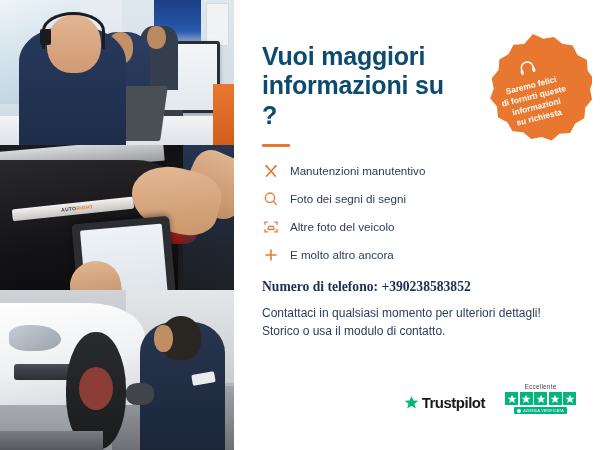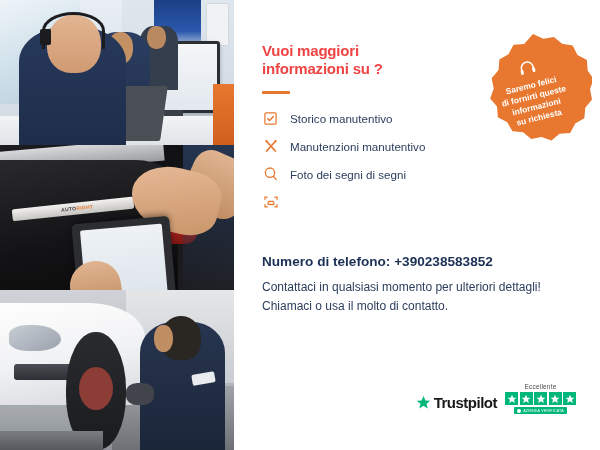--- a/index.html
+++ b/index.html
@@ -249,24 +249,24 @@
 
   
   .content {
     position: relative;
     flex: 1 1 auto;
     height: 450px;
     background: #ffffff;
     padding: 42px 22px 0 28px;
   }
   .headline {
-    font-size: 15px;
+    font-size: 25px;
     line-height: 1.17;
     font-weight: 700;
-    color: #ef4444;
+    color: #0c4a6e;
     letter-spacing: -0.2px;
     max-width: 200px;
   }
   .divider {
     width: 28px;
     height: 3px;
     background: #e8782f;
     margin: 14px 0 10px 0;
     border-radius: 1px;
   }
@@ -290,42 +290,43 @@
   }
   .feat-icon svg { display: block; }
   .feat-label {
     font-size: 11.6px;
     color: #2b3d5c;
     white-space: nowrap;
   }
 
   
   .phone-title {
-    margin-top: 38px;
+    margin-top: 10px;
     font-size: 13.6px;
     font-weight: 700;
     color: #1c3055;
     white-space: nowrap;
+    font-family: Liberation Serif, serif;
   }
   .contact-lines {
     margin-top: 9px;
     font-size: 12px;
     line-height: 1.55;
     color: #2b3d5c;
   }
   .contact-lines div { white-space: nowrap; }
 
   
   .trust-row {
     position: absolute;
     right: 24px;
     bottom: 36px;
     display: flex;
     align-items: flex-end;
-    gap: 8px;
+    gap: 20px;
   }
   .tp-logo {
     display: flex;
     align-items: center;
     gap: 3px;
     padding-bottom: 3px;
   }
   .tp-star-logo { color: #00b67a; display: block; }
   .tp-wordmark {
     font-size: 15px;
@@ -472,29 +473,20 @@
 
     <h1 class="headline">
       <span>Vuoi maggiori</span><br>
       <span>informazioni su ?</span>
     </h1>
 
     <div class="divider"></div>
 
     <ul class="features">
 
-      <li class="feature">
-        <span class="feat-icon">
-          <svg width="15" height="15" viewBox="0 0 24 24" fill="none" stroke="currentColor" stroke-width="2">
-            <rect x="3" y="3" width="18" height="18" rx="2"></rect>
-            <path d="M7.5 12.3l3 3 6-6.6" stroke-width="2.4" stroke-linecap="round" stroke-linejoin="round"></path>
-          </svg>
-        </span>
-        <span class="feat-label">Storico manutentivo</span>
-      </li>
 
       <li class="feature">
         <span class="feat-icon">
           <svg width="16" height="16" viewBox="0 0 24 24" fill="none" stroke="currentColor" stroke-width="2.6" stroke-linecap="round">
             <path d="M5 4.5l13.5 15"></path>
             <path d="M19 4.5l-13.5 15"></path>
             <circle cx="5.4" cy="5" r="1.6" fill="currentColor" stroke="none"></circle>
             <circle cx="18.6" cy="5" r="1.6" fill="currentColor" stroke="none"></circle>
           </svg>
         </span>
@@ -515,30 +507,40 @@
         <span class="feat-icon">
           <svg width="16" height="16" viewBox="0 0 24 24" fill="none" stroke="currentColor" stroke-width="1.9" stroke-linecap="round">
             <path d="M3 8V4.6h3.4"></path>
             <path d="M21 8V4.6h-3.4"></path>
             <path d="M3 16v3.4h3.4"></path>
             <path d="M21 16v3.4h-3.4"></path>
             <path d="M7 14.6h10v2.1H7z" fill="currentColor" stroke="none"></path>
             <path d="M7.4 14.4l1.5-3.3h6.2l1.5 3.3" stroke-width="1.8"></path>
           </svg>
         </span>
+        <span class="feat-label">Altre foto del veicolo</span>
       </li>
 
+      <li class="feature">
+        <span class="feat-icon">
+          <svg width="16" height="16" viewBox="0 0 24 24" fill="none" stroke="currentColor" stroke-width="2.3" stroke-linecap="round">
+            <path d="M12 4.5v15"></path>
+            <path d="M4.5 12h15"></path>
+          </svg>
+        </span>
+        <span class="feat-label">E molto altro ancora</span>
+      </li>
 
     </ul>
 
     <div class="phone-title">Numero di telefono: +390238583852</div>
 
     <div class="contact-lines">
       <div>Contattaci in qualsiasi momento per ulteriori dettagli!</div>
-      <div>Chiamaci o usa il molto di contatto.</div>
+      <div>Storico o usa il modulo di contatto.</div>
     </div>
 
     <div class="badge">
       <div class="badge-shape"></div>
       <div class="badge-inner">
         <span>
           <svg class="badge-headset" width="19" height="19" viewBox="0 0 24 24" fill="none" stroke="currentColor" stroke-width="1.9" stroke-linecap="round">
             <path d="M4.5 14v-2.2a7.5 7.5 0 0 1 15 0V14"></path>
             <rect x="2.7" y="12.8" width="3.6" height="6" rx="1.6" fill="currentColor" stroke="none"></rect>
             <rect x="17.7" y="12.8" width="3.6" height="6" rx="1.6" fill="currentColor" stroke="none"></rect>

